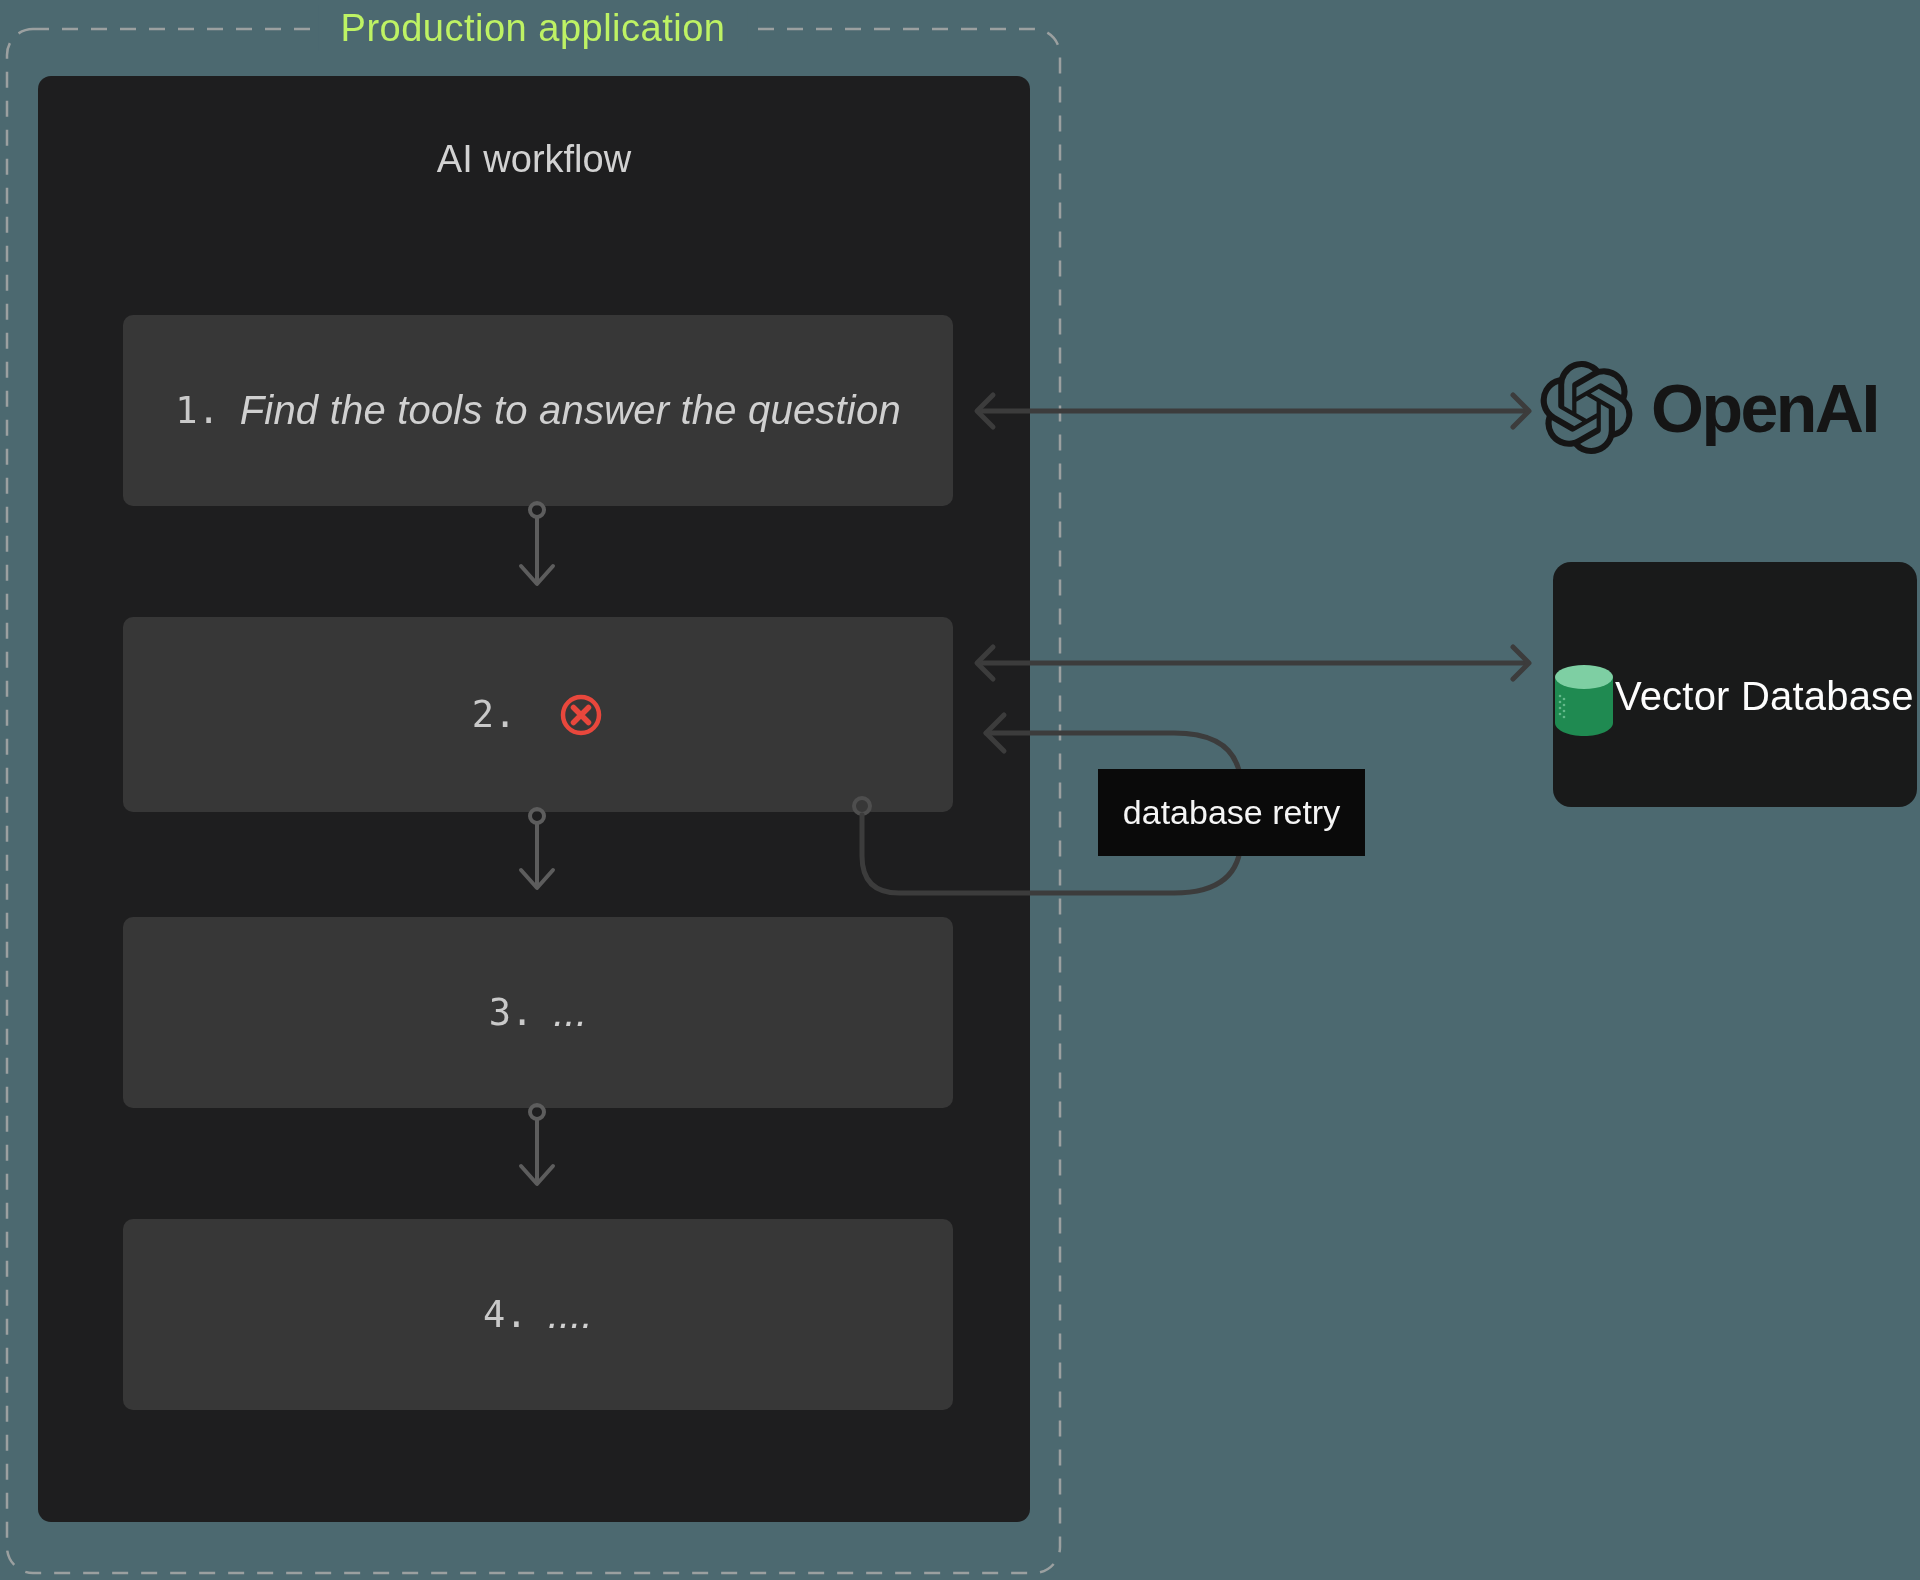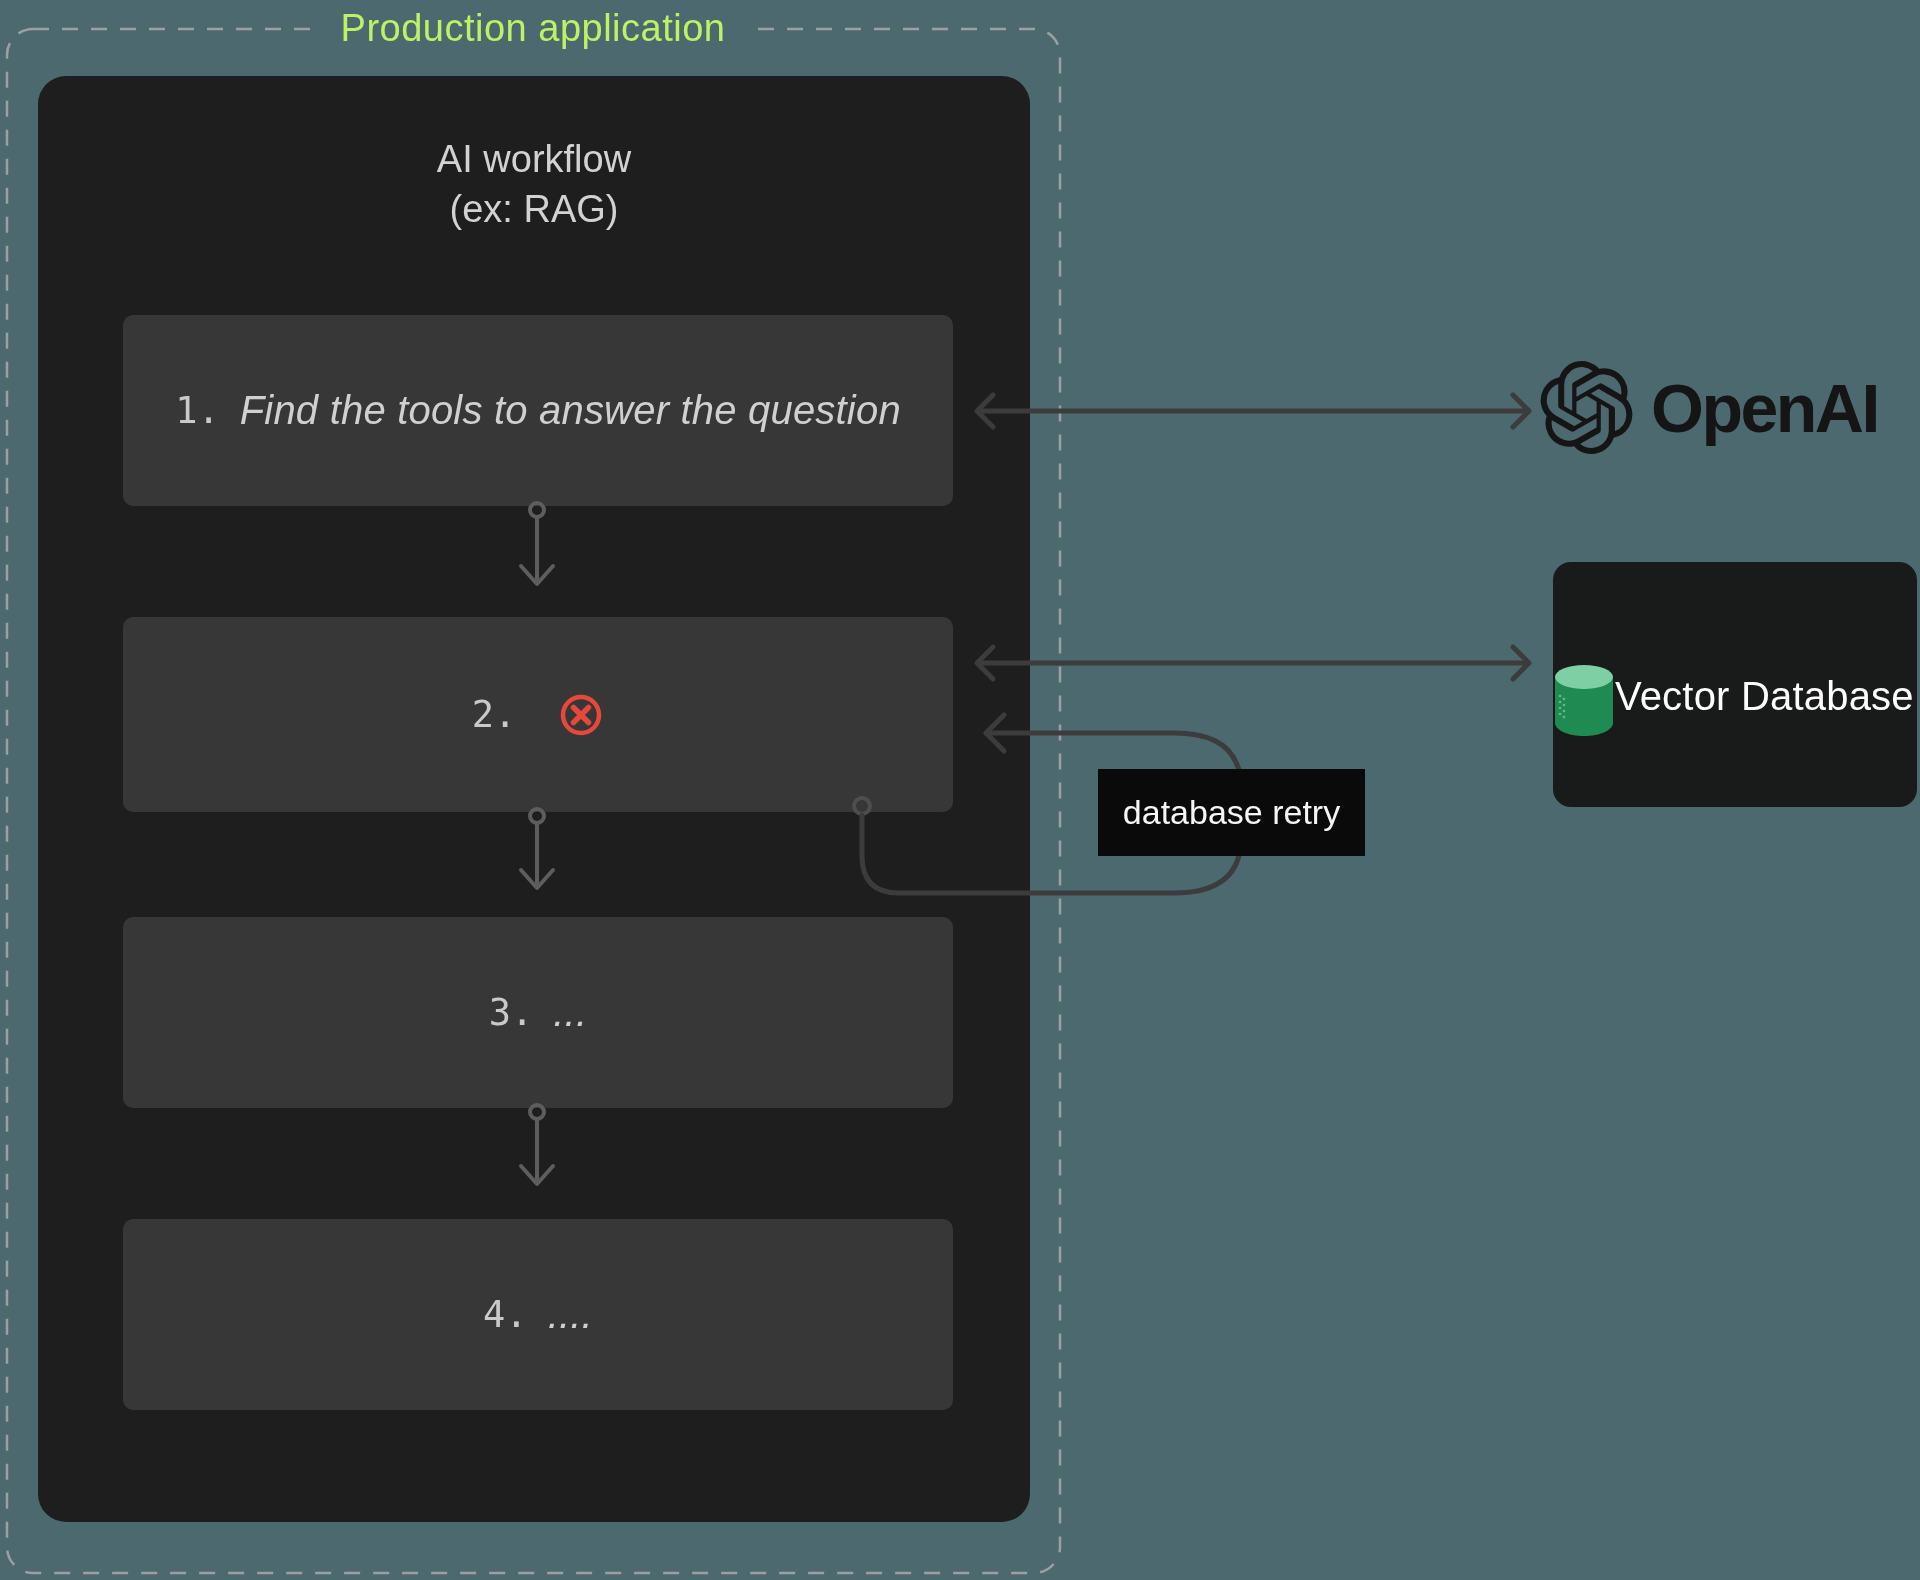--- a/index.html
+++ b/index.html
@@ -18,21 +18,21 @@
   .container-title{
     left:533px;top:5px;transform:translateX(-50%);
     background:#4c6970;padding:0 22px;
     font-size:38px;line-height:46px;color:#bef264;letter-spacing:.5px;
     white-space:nowrap;z-index:2;
   }
 
   
   .workflow-panel{
     left:38px;top:76px;width:992px;height:1446px;
-    background:#1e1e1f;border-radius:28px;z-index:1;
+    background:#1e1e1f;border-radius:13px;z-index:1;
   }
   .workflow-title{
     position:absolute;left:0;top:58px;width:100%;
     text-align:center;color:#d2d2d2;font-size:38px;line-height:50px;
   }
 
   .step{
     position:absolute;left:85px;width:830px;
     background:#373737;border-radius:10px;
     display:flex;align-items:center;justify-content:center;
@@ -81,21 +81,20 @@
 
 <svg id="container-border" class="abs" width="1920" height="1580" viewBox="0 0 1920 1580">
   <rect x="7" y="29" width="1053" height="1544" rx="26" fill="none" stroke="#9ba0a0" stroke-width="2.5" stroke-dasharray="16 13"></rect>
 </svg>
 
 <div class="abs container-title">Production application</div>
 
 <div class="abs workflow-panel">
   <div class="workflow-title">
     <div>AI workflow</div>
-    <div>(ex: RAG)</div>
   </div>
 
   <div class="step step-1">
     <span class="step-number">1.</span>
     <span class="step-label">Find the tools to answer the question</span>
   </div>
 
   <div class="step step-2">
     <span class="step-number">2.</span>
     <svg class="error-icon" width="46" height="46" viewBox="0 0 46 46">

